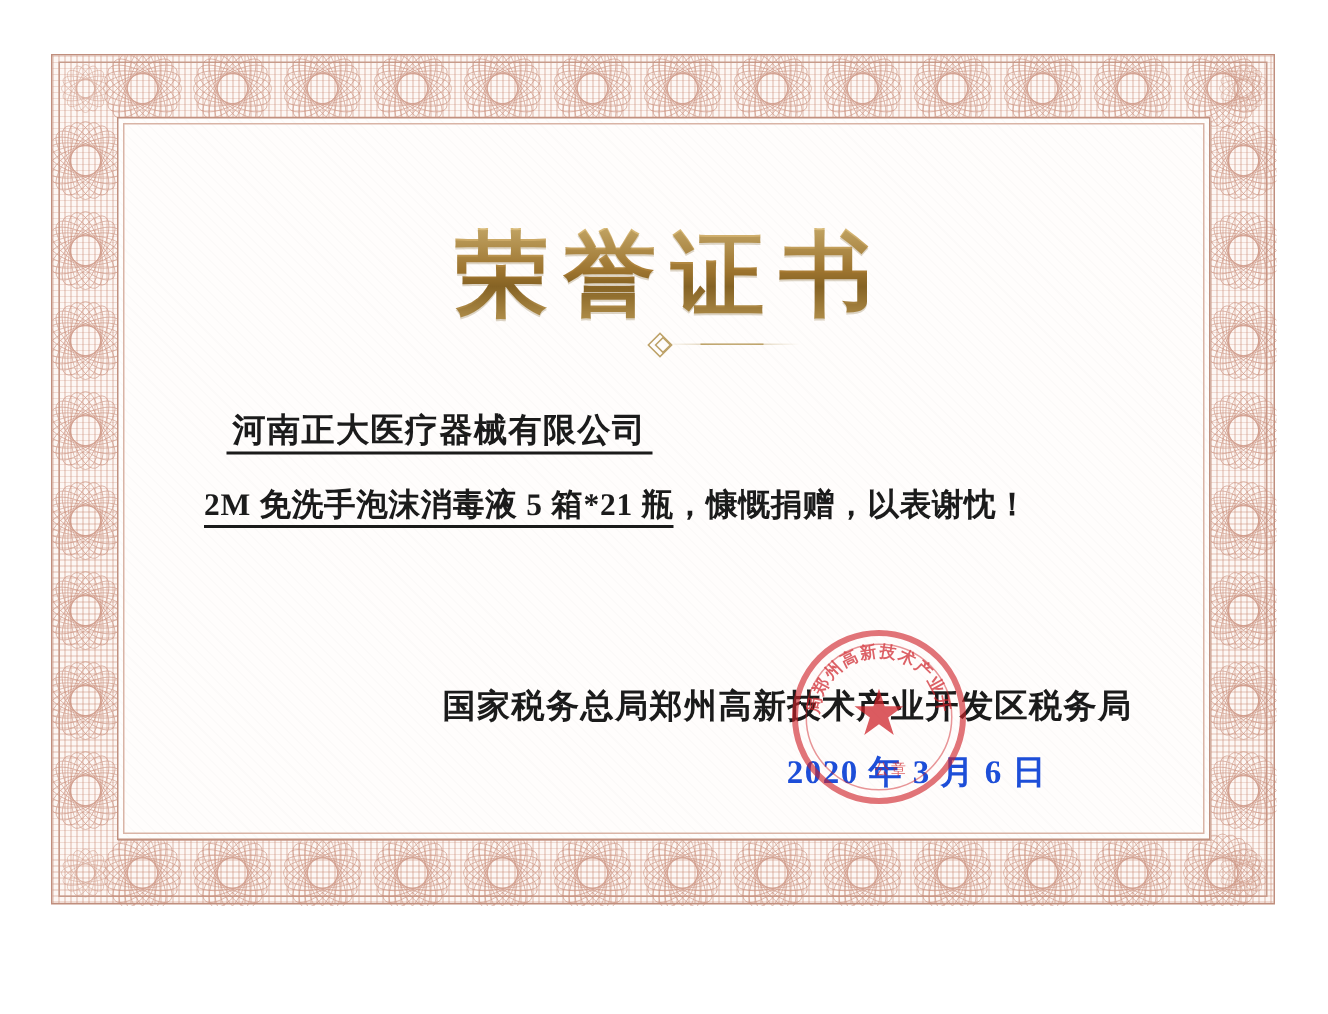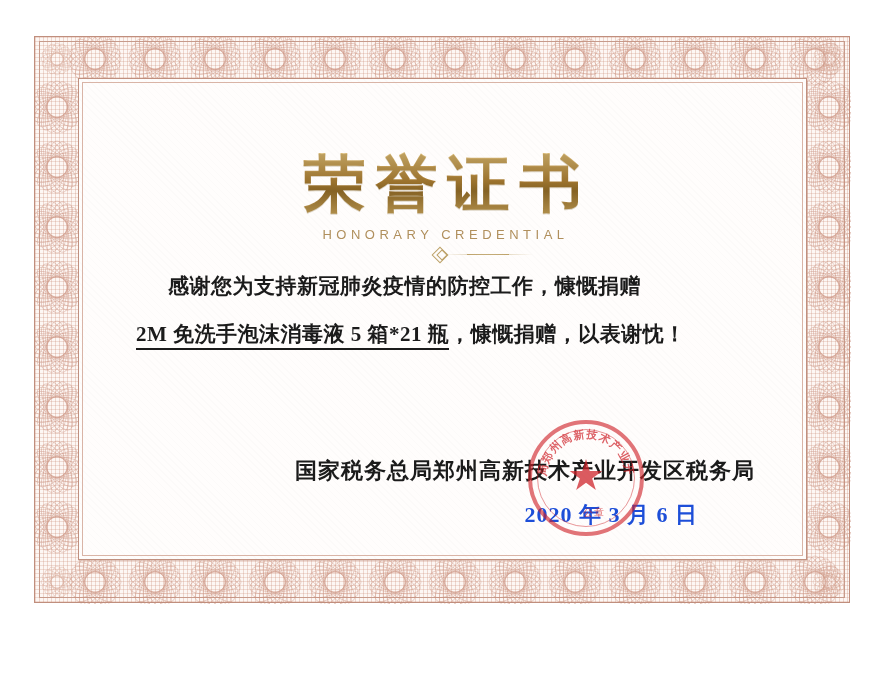--- a/index.html
+++ b/index.html
@@ -344,31 +344,32 @@
 
       <rect x="44" y="44" width="728" height="479" fill="none" stroke="#c79b8b" stroke-width="1"></rect>
       <rect x="47" y="47" width="722" height="473" fill="none" stroke="#e0bcae" stroke-width="0.7"></rect>
     </svg>
   </div>
 
   <div class="cert-inner"></div>
 
   <div class="title-block">
     <div class="cert-title">荣誉证书</div>
-    <div class="cert-subtitle">HONORARY CREDENTIAL</div>
     <div class="sub-orn">
       <span class="line"></span>
       <span class="dia"></span>
       <span class="dia inner"></span>
       <span class="line right"></span>
     </div>
   </div>
 
   <div class="body-block">
-    <p class="thanks-line">感谢您为支持新冠肺炎疫情的防控工作，慷慨捐赠</p>
+    <p class="recipient-line">
+      <span class="recipient-name">河南正大医疗器械有限公司</span>
+    </p>
     <p class="item-line">
       <span class="item-underline">2M 免洗手泡沫消毒液 5 箱*21 瓶</span><span>，慷慨捐赠，以表谢忱！</span>
     </p>
   </div>
 
   <div class="issuer-line">国家税务总局郑州高新技术产业开发区税务局</div>
 
   <div class="date-line">2020 年 3 月 6 日</div>
 
   <div class="seal">

